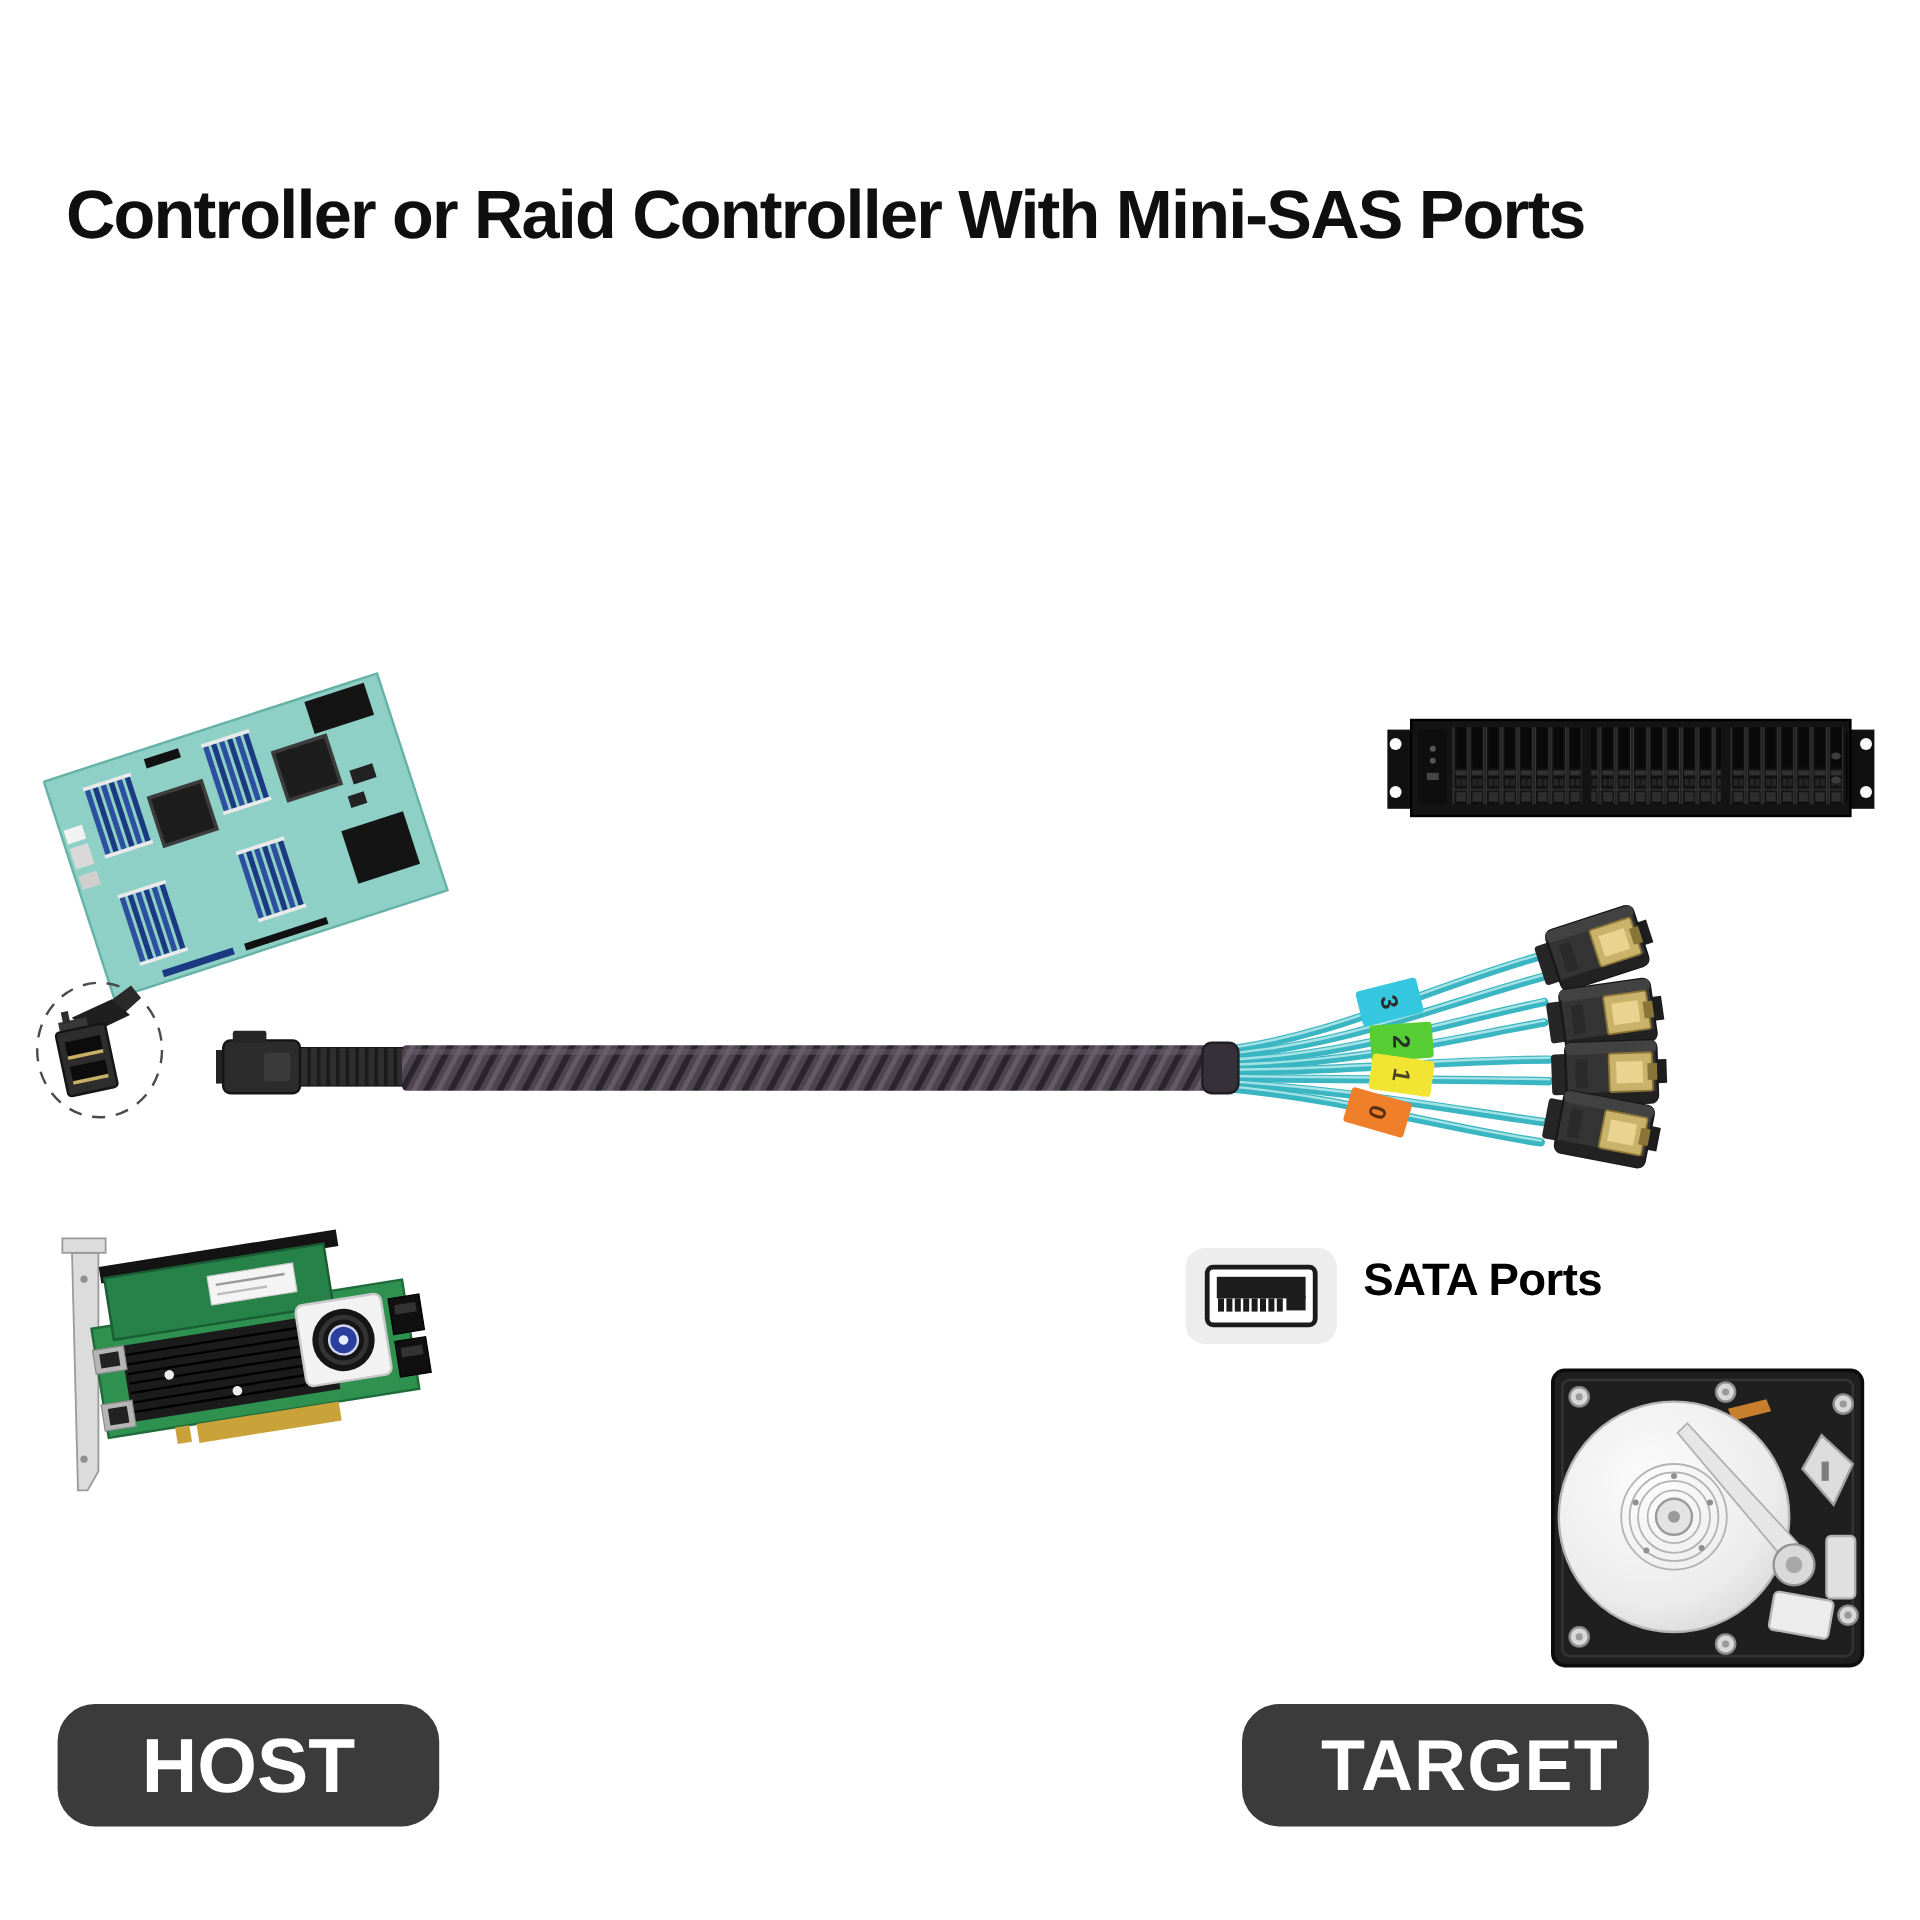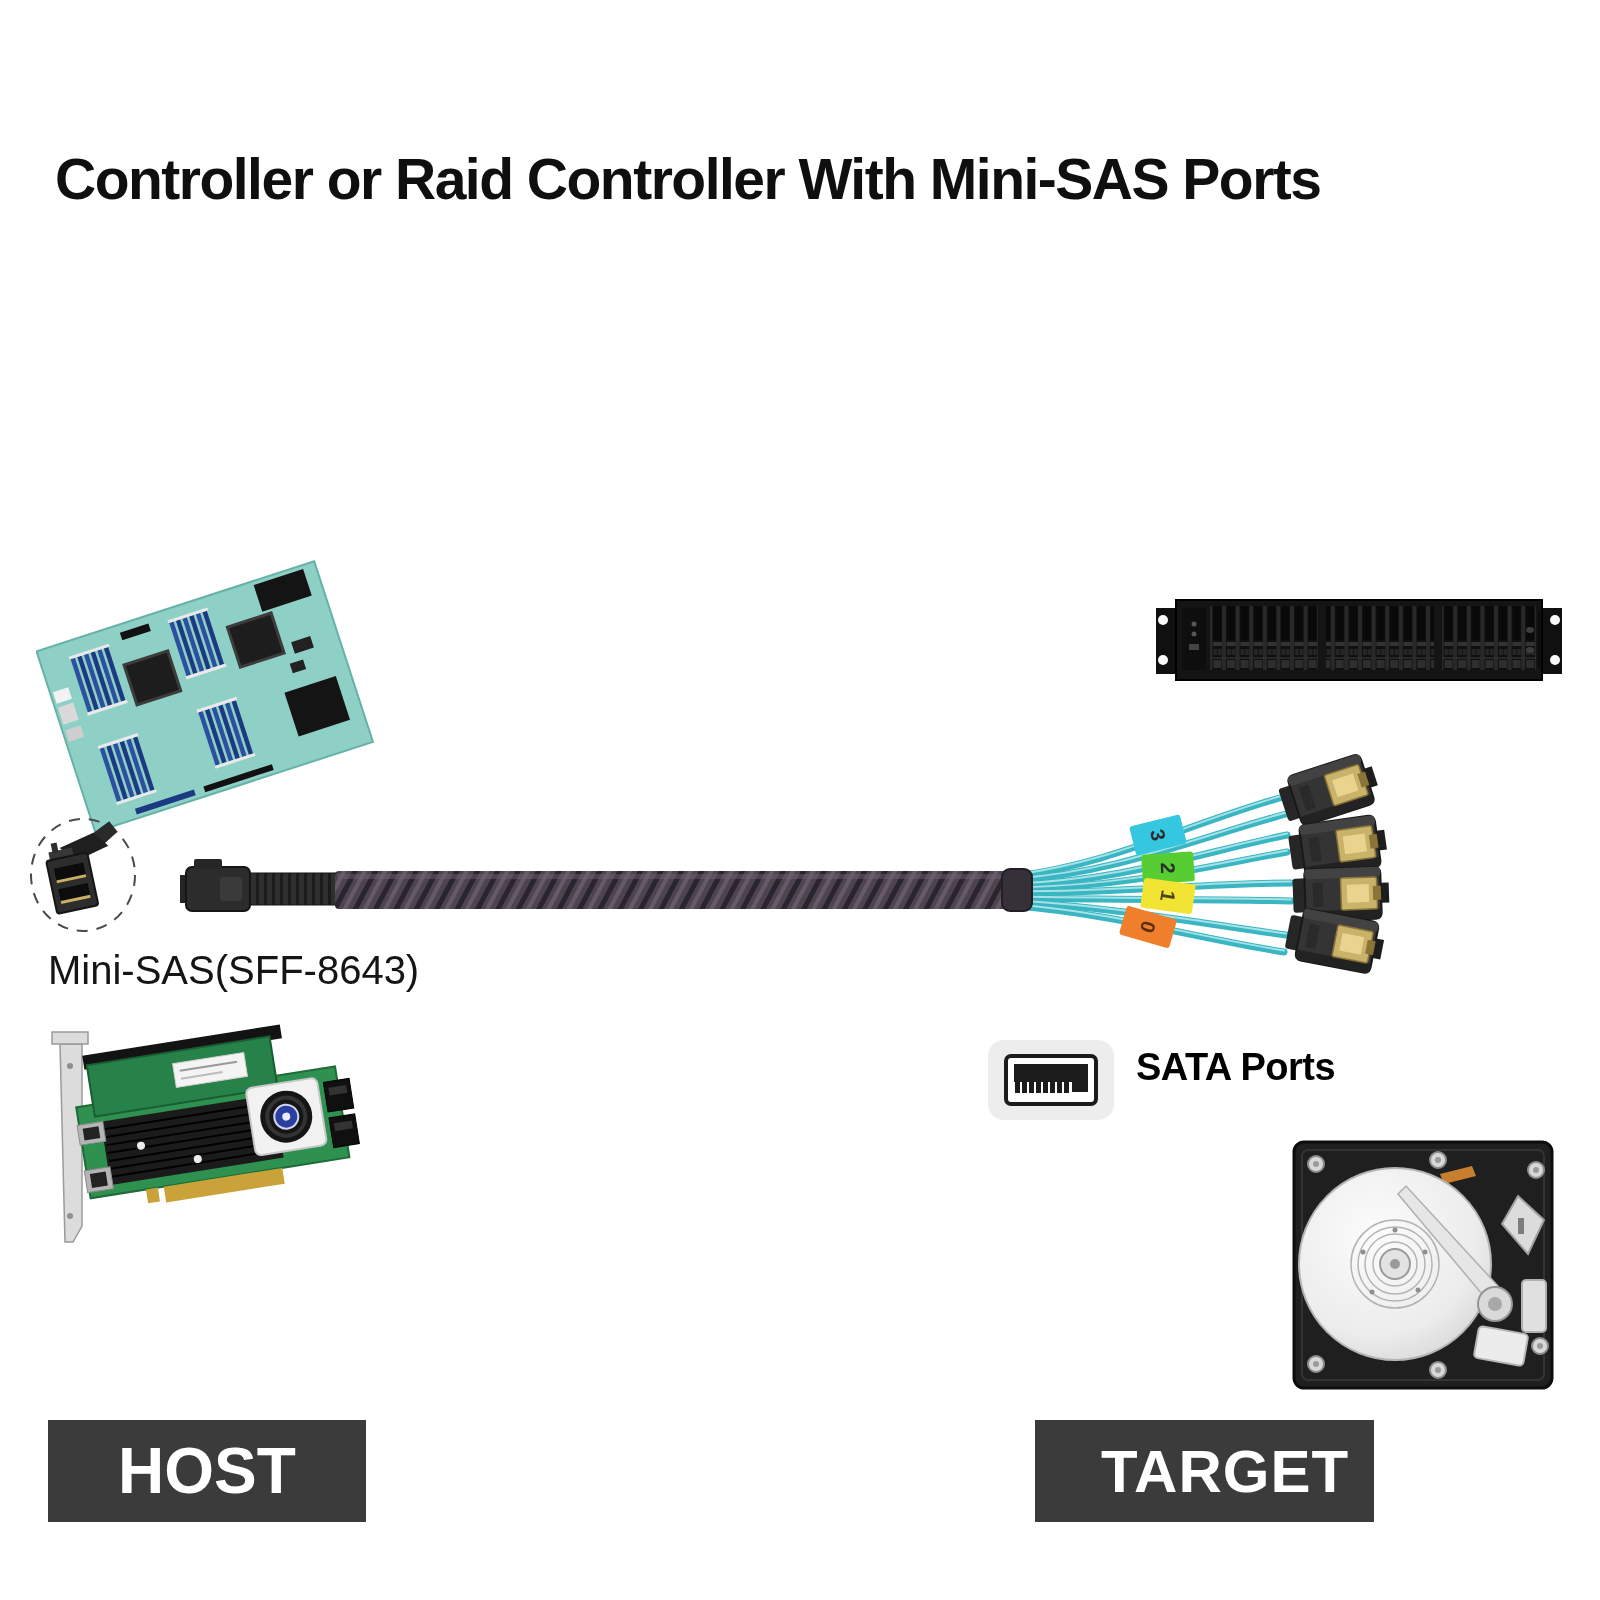--- a/index.html
+++ b/index.html
@@ -4,21 +4,21 @@
 <style>
   html,body{margin:0;padding:0;background:#ffffff;}
   .canvas{position:relative;width:1600px;height:1600px;background:#ffffff;overflow:hidden;
           font-family:"Liberation Sans", sans-serif;}
   .abs{position:absolute;}
   #title{left:55px;top:146px;font-size:57px;font-weight:bold;letter-spacing:-1.5px;
          color:#0f0f0f;white-space:nowrap;}
   #minisas-label{left:48px;top:948px;font-size:40px;color:#151515;letter-spacing:0;}
   #sata-label{left:1136px;top:1046px;font-size:38px;font-weight:bold;letter-spacing:-.5px;color:#000000;}
   .badge{display:flex;align-items:center;justify-content:center;
-         background:#3b3b3b;color:#ffffff;font-weight:bold;}
+         background:#3b3b3b;color:#ffffff;font-weight:bold;border-radius:31px;}
   #host-badge{left:48px;top:1420px;width:318px;height:102px;font-size:64px;}
   #target-badge{left:1035px;top:1420px;width:298px;height:102px;font-size:60px;letter-spacing:1px;padding-left:41px;}
 </style>
 </head>
 <body>
 
 <div class="canvas">
 
   <div id="title" class="abs">Controller or Raid Controller With Mini-SAS Ports</div>
 
@@ -189,21 +189,20 @@
         <use href="#sataConn"></use>
       </g>
     <g transform="translate(1163,159) rotate(-2)">
         <use href="#sataConn"></use>
       </g>
     <g transform="translate(1157,206) rotate(11)">
         <use href="#sataConn"></use>
       </g>
   </svg>
 
-  <div id="minisas-label" class="abs">Mini-SAS(SFF-8643)</div>
 
   <svg class="abs" style="left:46px;top:1016px" width="330" height="240" viewBox="0 0 330 240">
     <path d="M14,28 h22 v182 l-9,16 h-8 z" fill="#dcdcdc" stroke="#9a9a9a" stroke-width="1.5"></path>
     <rect x="6" y="16" width="36" height="12" fill="#dcdcdc" stroke="#9a9a9a" stroke-width="1.5"></rect>
     <circle cx="24" cy="50" r="3" fill="#8f8f8f"></circle>
     <circle cx="24" cy="200" r="3" fill="#8f8f8f"></circle>
     <g transform="rotate(-9 170 130)">
       <rect x="38" y="70" width="262" height="92" fill="#2e9150" stroke="#1f6b39" stroke-width="2"></rect>
       <rect x="112" y="162" width="120" height="16" fill="#c9a23a"></rect>
       <rect x="94" y="162" width="12" height="14" fill="#c9a23a"></rect>

